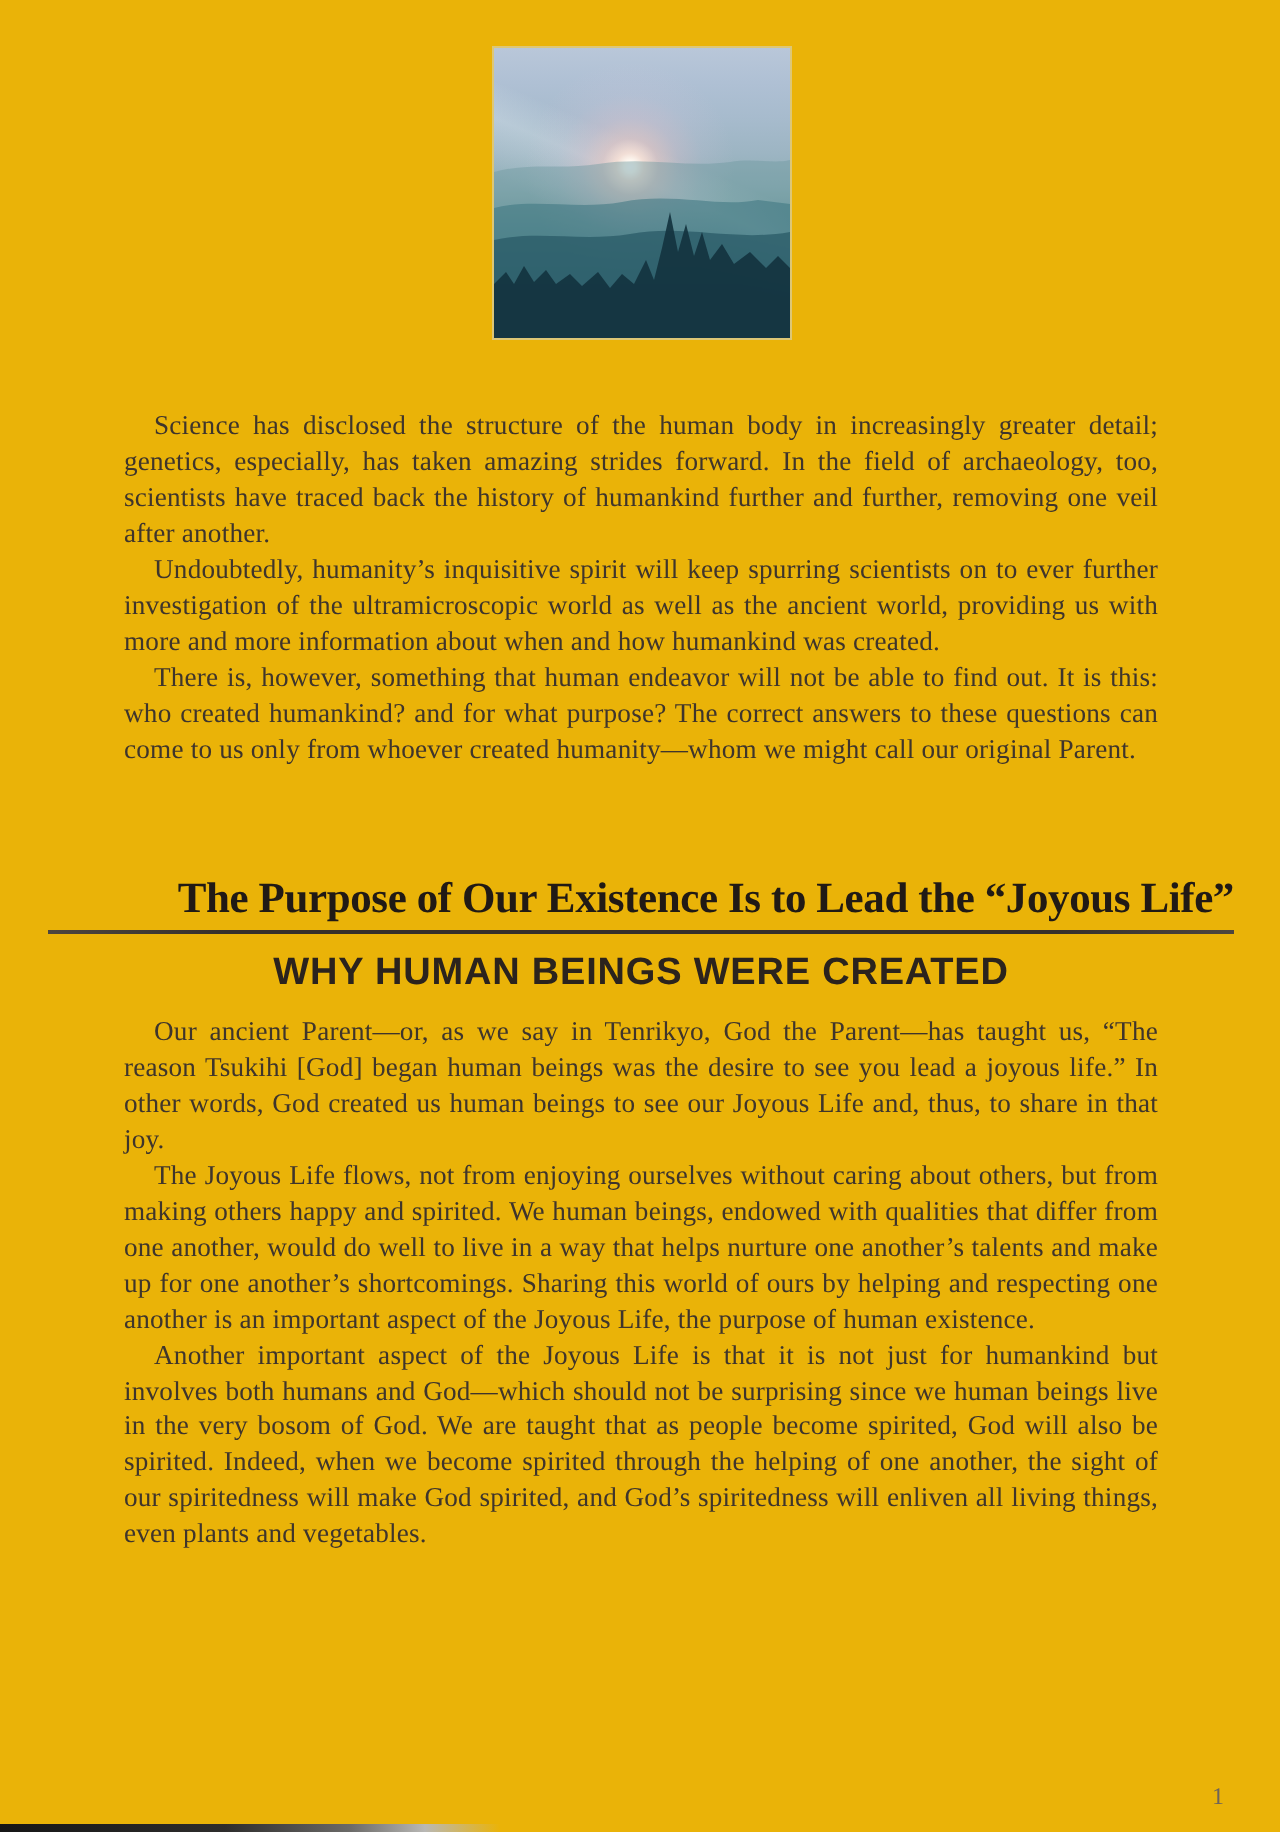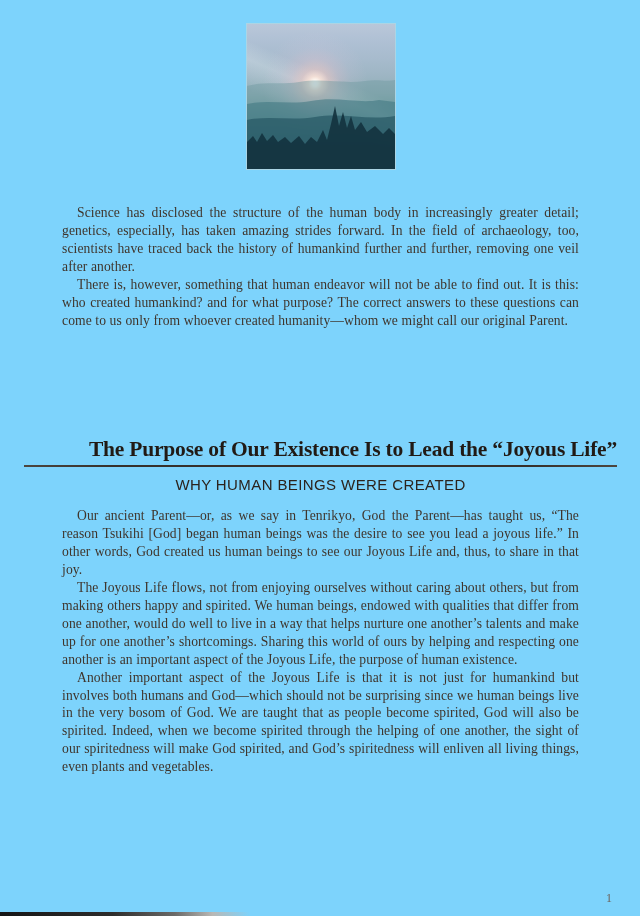--- a/index.html
+++ b/index.html
@@ -5,21 +5,21 @@
   html, body {
     margin: 0;
     padding: 0;
     background: #e9e9e7;
   }
   .page {
     position: relative;
     width: 640px;
     height: 916px;
     margin: 0 auto;
-    background: #7dd3fc;
+    background: #eab308;
     overflow: hidden;
     font-family: "Liberation Serif", "DejaVu Serif", serif;
     color: #3f352c;
   }
 
   
   .photo {
     position: absolute;
     left: 247px;
     top: 24px;
@@ -84,22 +84,22 @@
   }
   .section-rule {
     margin-top: 3px;
     height: 2px;
     background: linear-gradient(90deg, #4d463f, #36302b 15%, #36302b 85%, #4d463f);
     border: none;
   }
   .section-subtitle {
     margin: 9px 0 0 0;
     font-family: "Liberation Sans", "DejaVu Sans", sans-serif;
-    font-weight: 400;
-    font-size: 15px;
+    font-weight: 700;
+    font-size: 19px;
     letter-spacing: 0.4px;
     color: #2b231d;
   }
 
   
   .page-number {
     position: absolute;
     right: 28px;
     top: 891px;
     font-size: 12px;
@@ -131,20 +131,21 @@
       <path d="M0,96 C22,91 44,97 68,93 C96,88 120,97 148,92 L148,145 L0,145 Z" fill="#265764" opacity="0.7"></path>
 
       <path d="M0,118 L6,112 L10,118 L15,109 L20,117 L26,111 L31,118 L38,113 L44,119 L52,112 L58,120
                L64,113 L70,118 L76,106 L80,116 L84,100 L88,82 L92,102 L96,88 L100,104 L104,92 L108,106
                L114,98 L120,108 L128,102 L136,110 L142,104 L148,110 L148,145 L0,145 Z" fill="#14333f" opacity="0.92"></path>
     </svg>
   </div>
 
   <div class="text-block" id="intro-block">
     <p>Science has disclosed the structure of the human body in increasingly greater detail; genetics, especially, has taken amazing strides forward. In the field of archaeology, too, scientists have traced back the history of humankind further and further, removing one veil after another.</p>
+    <p>Undoubtedly, humanity’s inquisitive spirit will keep spurring scientists on to ever further investigation of the ultramicroscopic world as well as the ancient world, providing us with more and more information about when and how humankind was created.</p>
     <p>There is, however, something that human endeavor will not be able to find out. It is this: who created humankind? and for what purpose? The correct answers to these questions can come to us only from whoever created humanity—whom we might call our original Parent.</p>
   </div>
 
   <div class="section-head">
     <h1 class="section-title">The Purpose of Our Existence Is to Lead the “Joyous Life”</h1>
     <div class="section-rule"></div>
     <h2 class="section-subtitle">WHY HUMAN BEINGS WERE CREATED</h2>
   </div>
 
   <div class="text-block" id="body-block">

